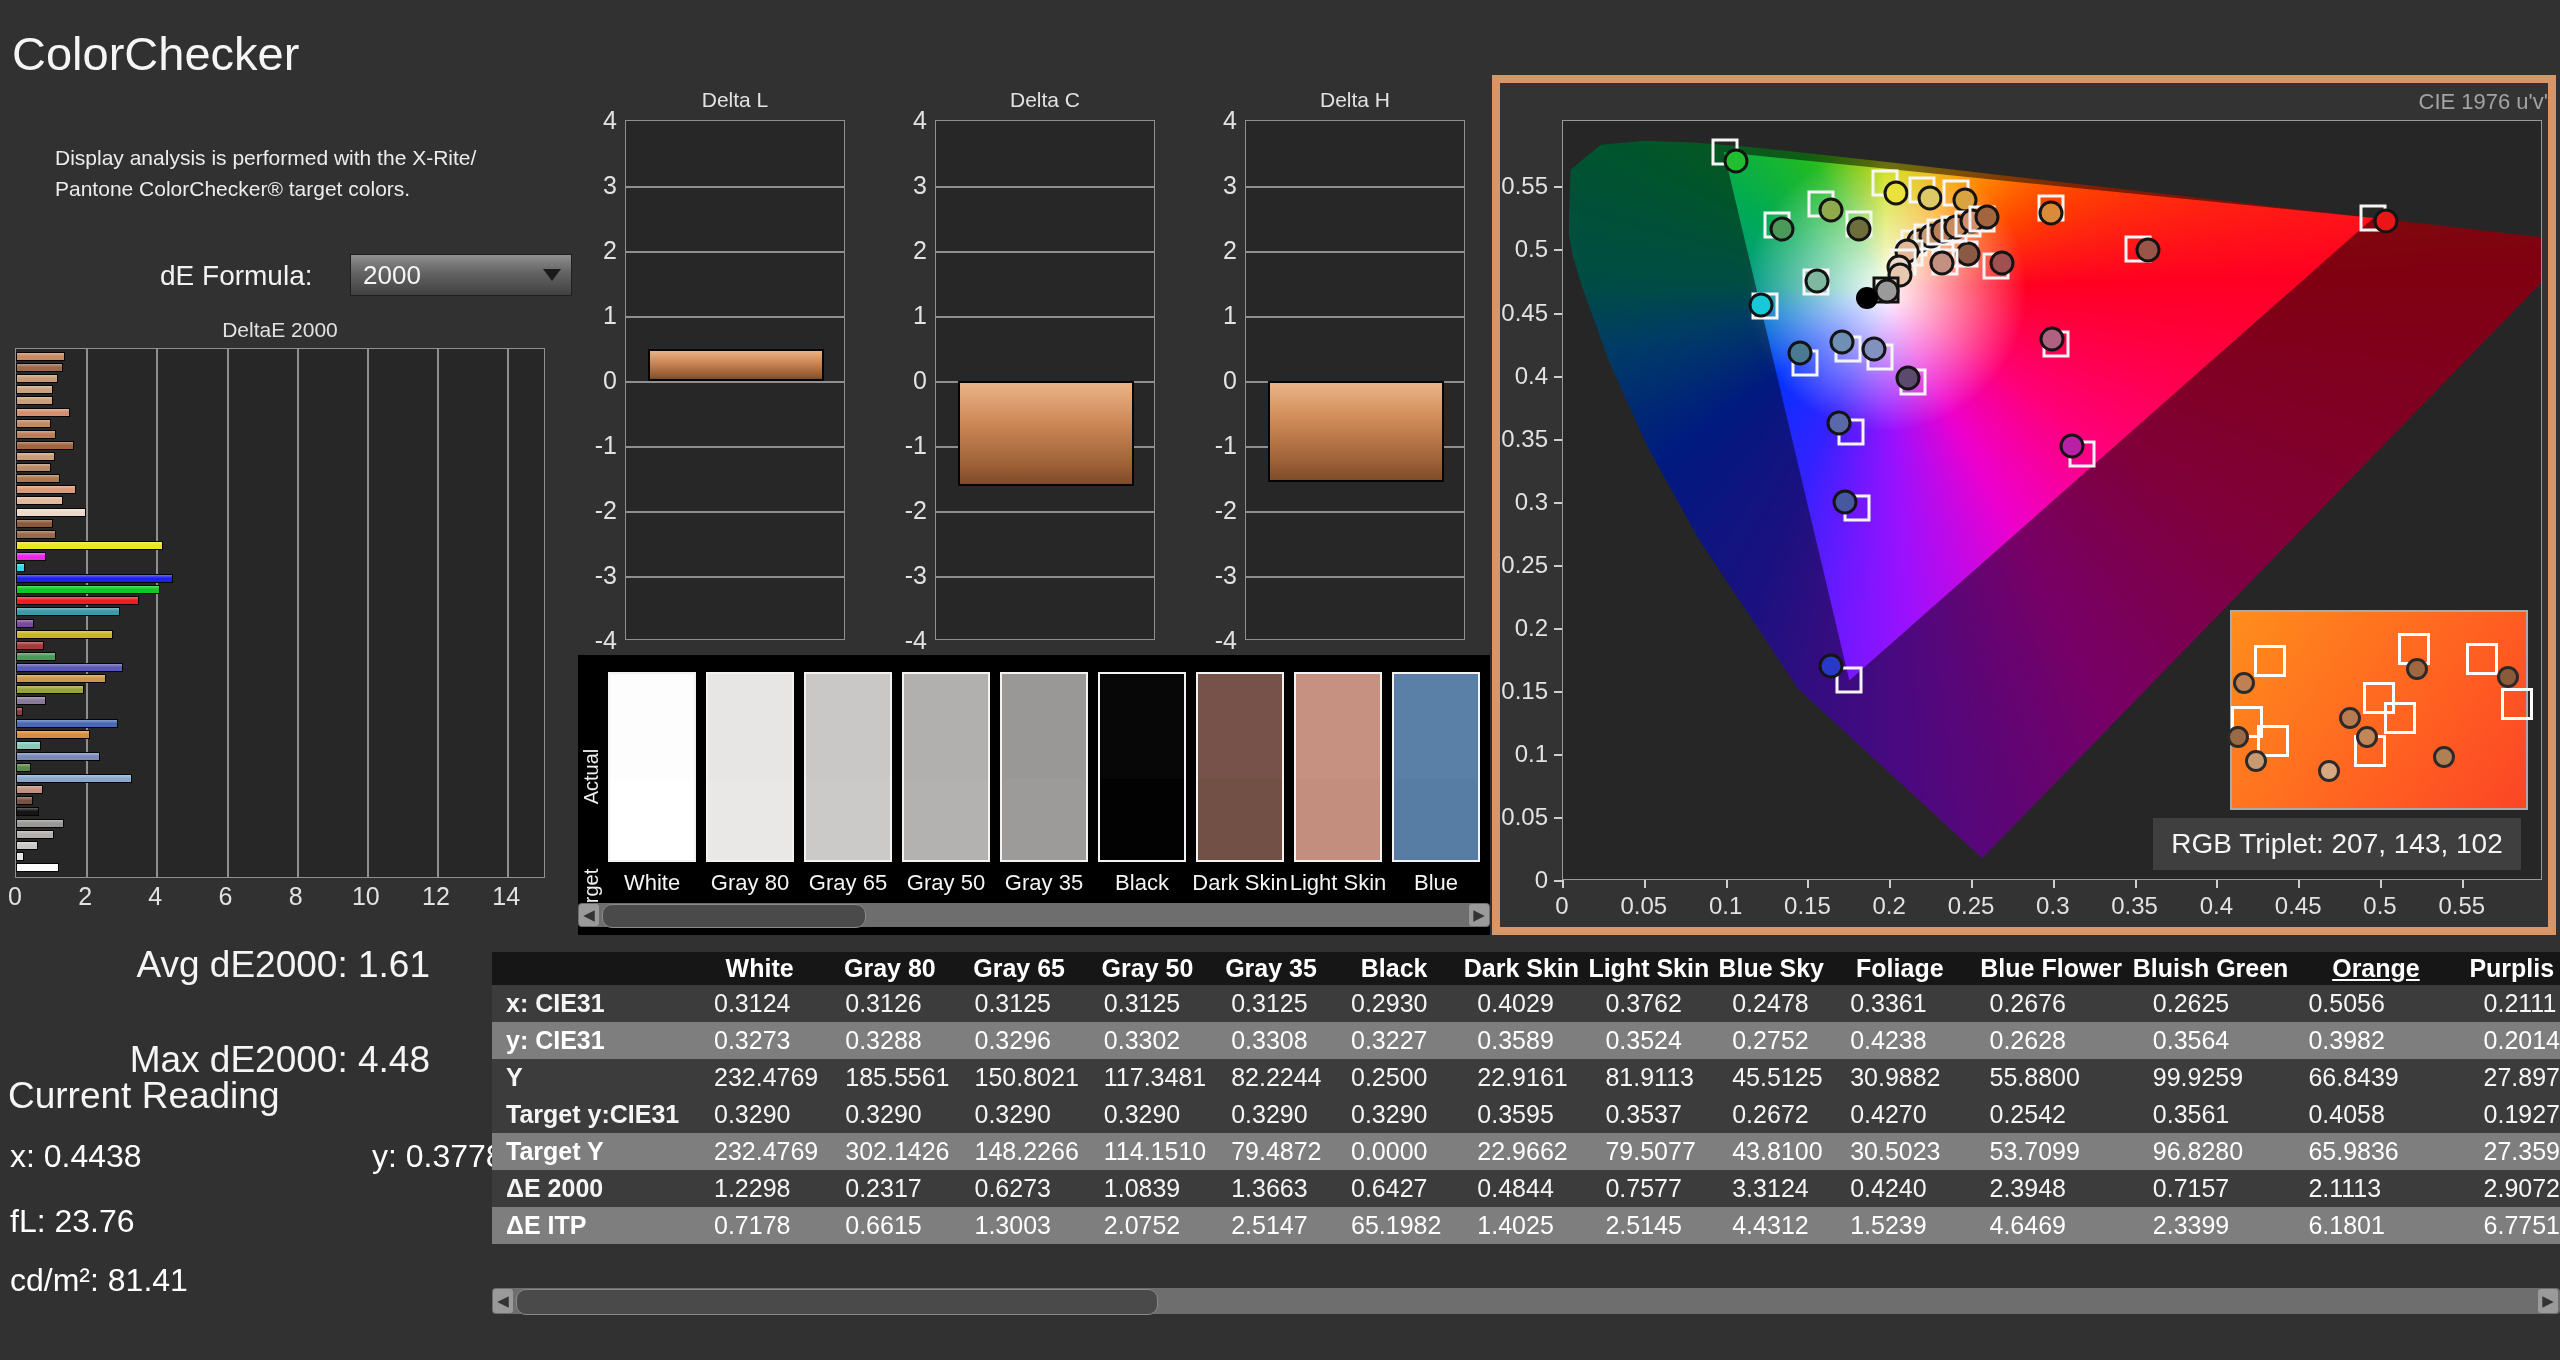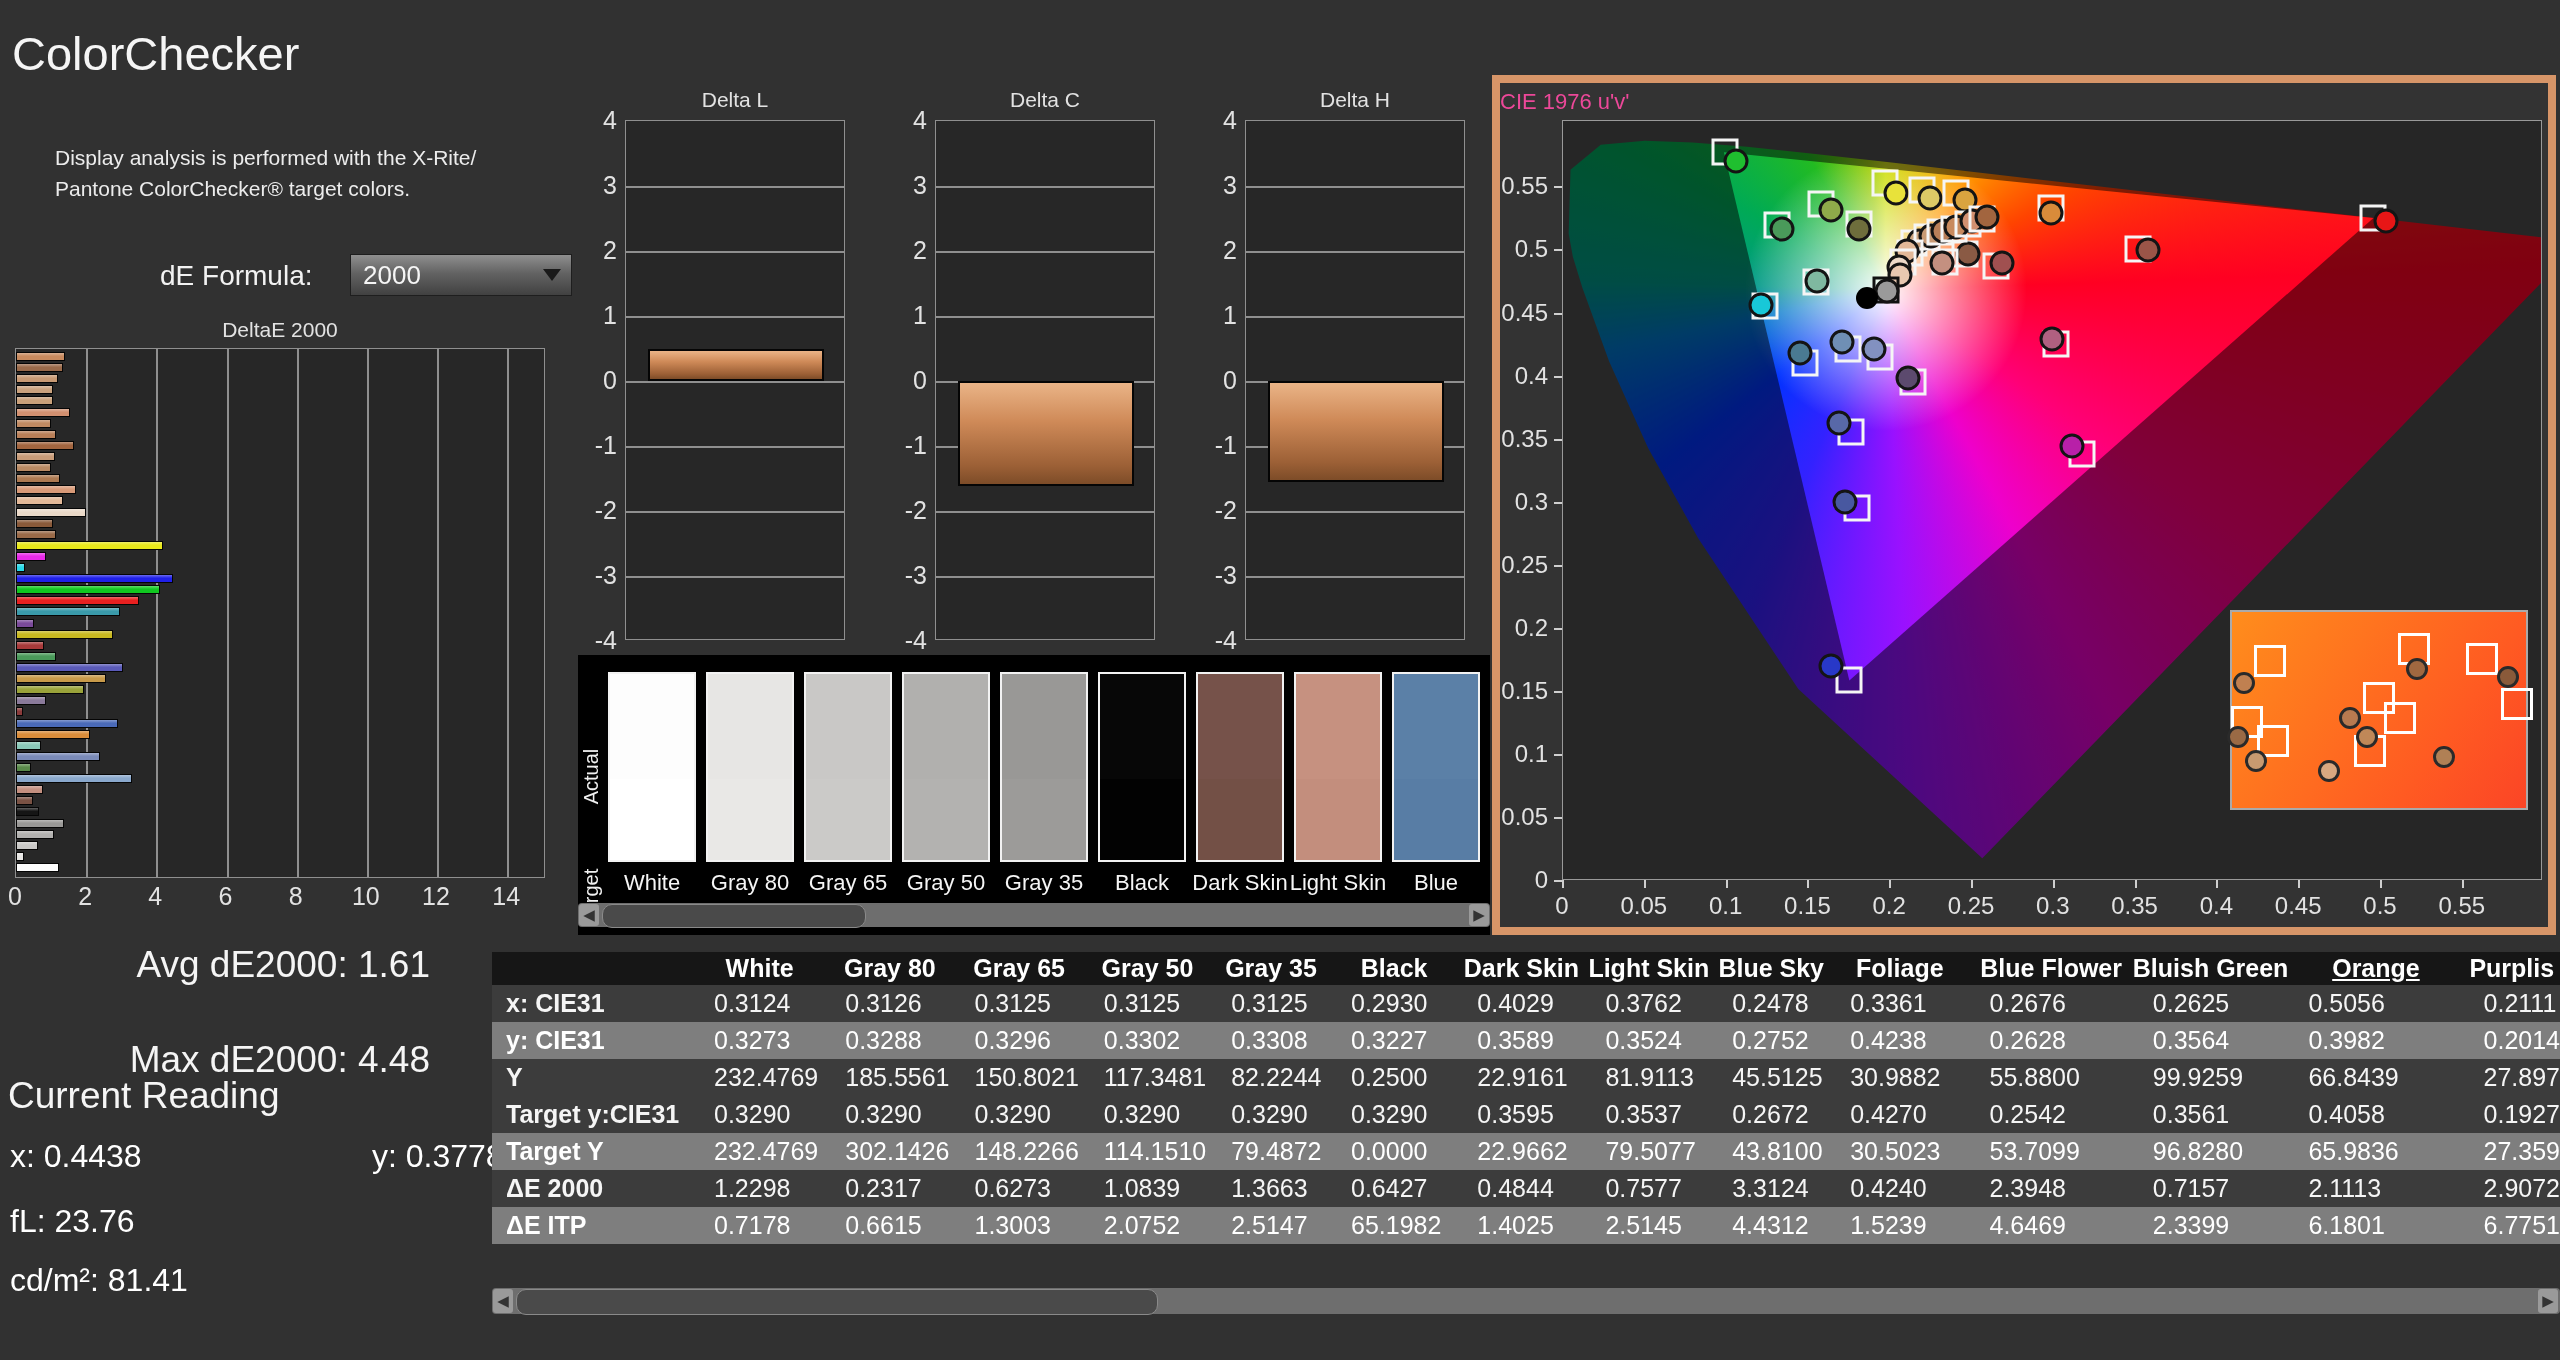--- a/index.html
+++ b/index.html
@@ -31,21 +31,21 @@
   .swatch-half{position:absolute;left:0;width:100%;}
   .swatch-label{position:absolute;font-size:22px;color:#f5f5f5;text-align:center;}
   
   .sb-track{position:absolute;background:#6e6e6e;border-radius:4px;}
   .sb-thumb{position:absolute;background:#4a4a4a;border:1px solid #8a8a8a;border-radius:10px;}
   .sb-arrow{position:absolute;width:20px;background:#9a9a9a;border-radius:3px;
      display:flex;align-items:center;justify-content:center;color:#333;font-size:15px;}
   
   #cie-panel{left:1492px;top:75px;width:1064px;height:860px;background:#333;
      border:8px solid #d79568;box-sizing:border-box;}
-  #cie-title{left:0;right:0;top:6px;text-align:left;font-size:22px;color:#ec4899;}
+  #cie-title{left:0;right:0;top:6px;text-align:right;font-size:22px;color:#a3a3a3;}
   #cie-plot{left:62px;top:37px;width:980px;height:760px;background:#262626;
      border:1px solid #999;box-sizing:border-box;overflow:hidden;}
   .rainbow{position:absolute;inset:0;
      background:
        radial-gradient(circle at 33% 22.3%, rgba(255,255,255,1) 0%, rgba(255,255,255,0) 16%),
        conic-gradient(from 0deg at 33% 22.3%,
          #ccdd00 0deg,#ff9900 35deg,#ff4400 62deg,#ff0022 88deg,#ff0077 125deg,
          #ee00cc 152deg,#9911ff 177deg,#3322ff 203deg,#0033ff 232deg,#0077cc 258deg,
          #009988 272deg,#00aa55 300deg,#22bb22 330deg,#99cc00 352deg,#ccdd00 360deg);}
   #locus{filter:brightness(0.5);}
@@ -364,20 +364,21 @@
           <div class="inset-ci" style="left: 4%; top: 36%; background: rgb(192, 128, 80);"></div>
           <div class="inset-ci" style="left: 63%; top: 29%; background: rgb(160, 104, 64);"></div>
           <div class="inset-ci" style="left: 94%; top: 33%; background: rgb(138, 90, 58);"></div>
           <div class="inset-ci" style="left: 40%; top: 54%; background: rgb(184, 122, 80);"></div>
           <div class="inset-ci" style="left: 46%; top: 64%; background: rgb(192, 136, 88);"></div>
           <div class="inset-ci" style="left: 2%; top: 64%; background: rgb(154, 106, 69);"></div>
           <div class="inset-ci" style="left: 8%; top: 76%; background: rgb(200, 154, 112);"></div>
           <div class="inset-ci" style="left: 33%; top: 81%; background: rgb(217, 168, 128);"></div>
           <div class="inset-ci" style="left: 72%; top: 74%; background: rgb(176, 128, 85);"></div>
         </div>
+      <div class="abs" id="rgb-label">RGB Triplet: 207, 143, 102</div>
     </div>
     <div id="cie-axes">
         <div class="gridline" style="left: 62px; top: 797px; width: 2px; height: 8px; background: rgb(207, 207, 207);"></div>
         <div class="abs tick-label" style="left: 27px; top: 809px; width: 70px; text-align: center; font-size: 24px;">0</div>
         <div class="gridline" style="left: 143.8px; top: 797px; width: 2px; height: 8px; background: rgb(207, 207, 207);"></div>
         <div class="abs tick-label" style="left: 108.8px; top: 809px; width: 70px; text-align: center; font-size: 24px;">0.05</div>
         <div class="gridline" style="left: 225.6px; top: 797px; width: 2px; height: 8px; background: rgb(207, 207, 207);"></div>
         <div class="abs tick-label" style="left: 190.6px; top: 809px; width: 70px; text-align: center; font-size: 24px;">0.1</div>
         <div class="gridline" style="left: 307.4px; top: 797px; width: 2px; height: 8px; background: rgb(207, 207, 207);"></div>
         <div class="abs tick-label" style="left: 272.4px; top: 809px; width: 70px; text-align: center; font-size: 24px;">0.15</div>

